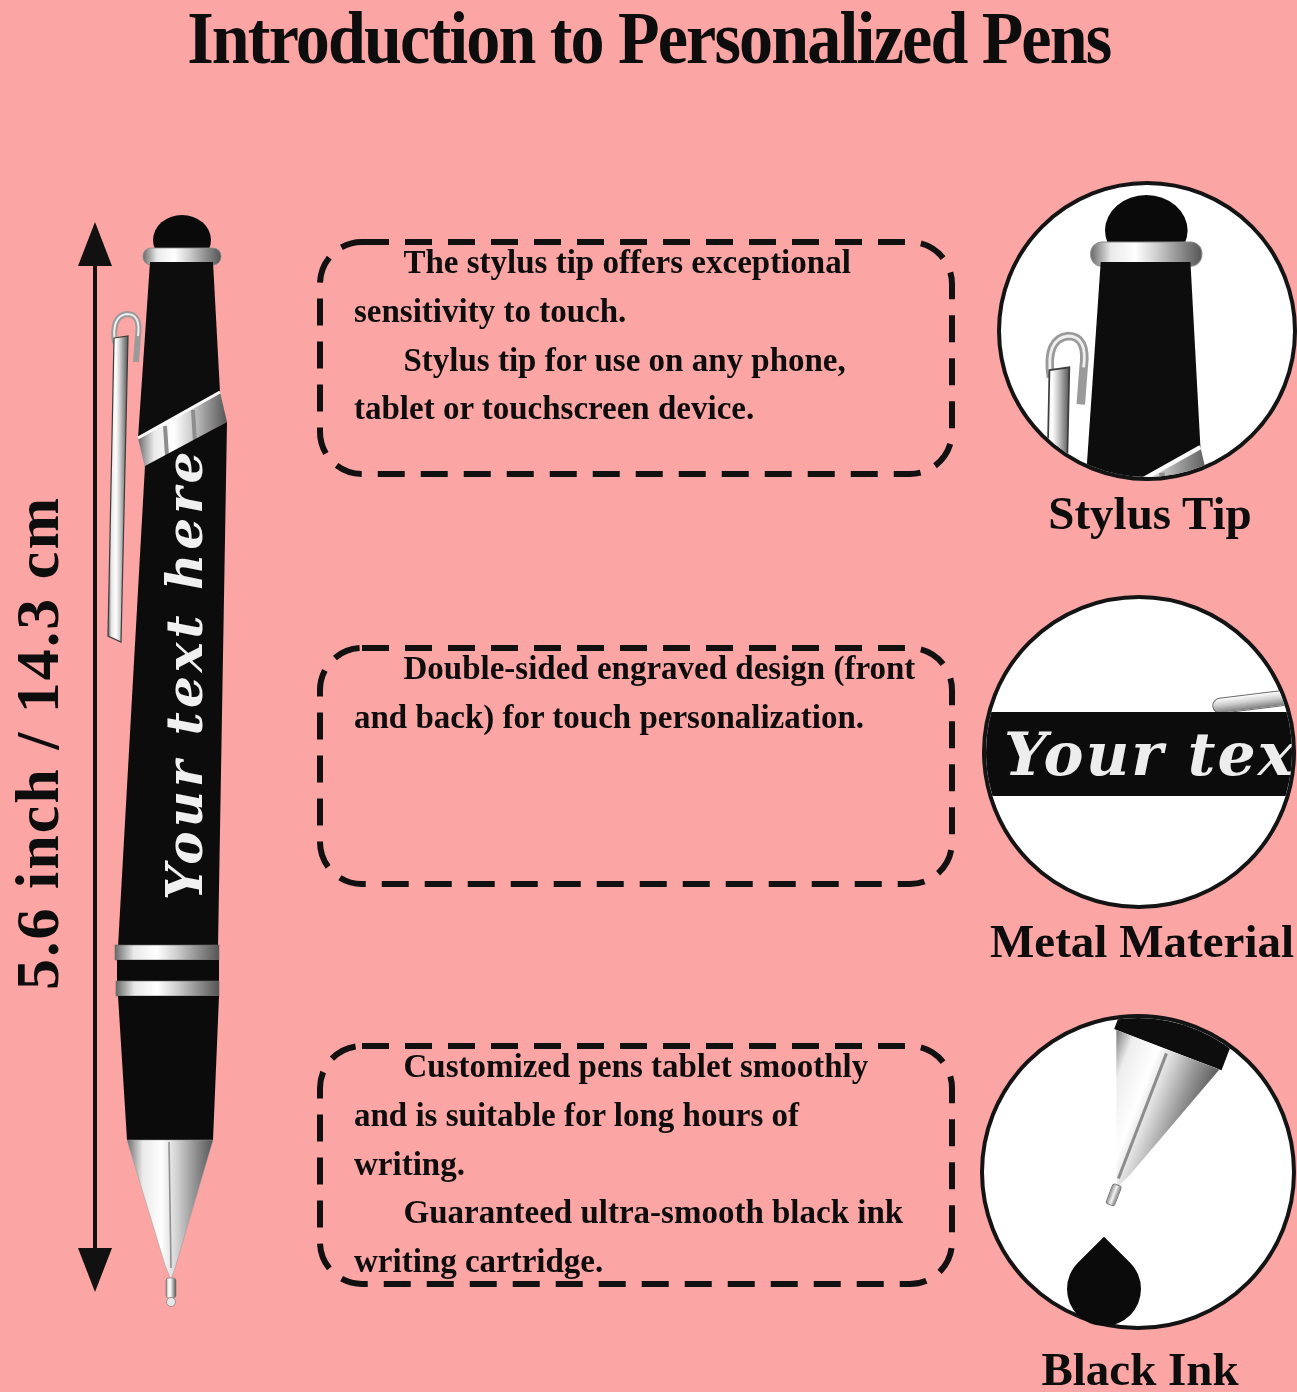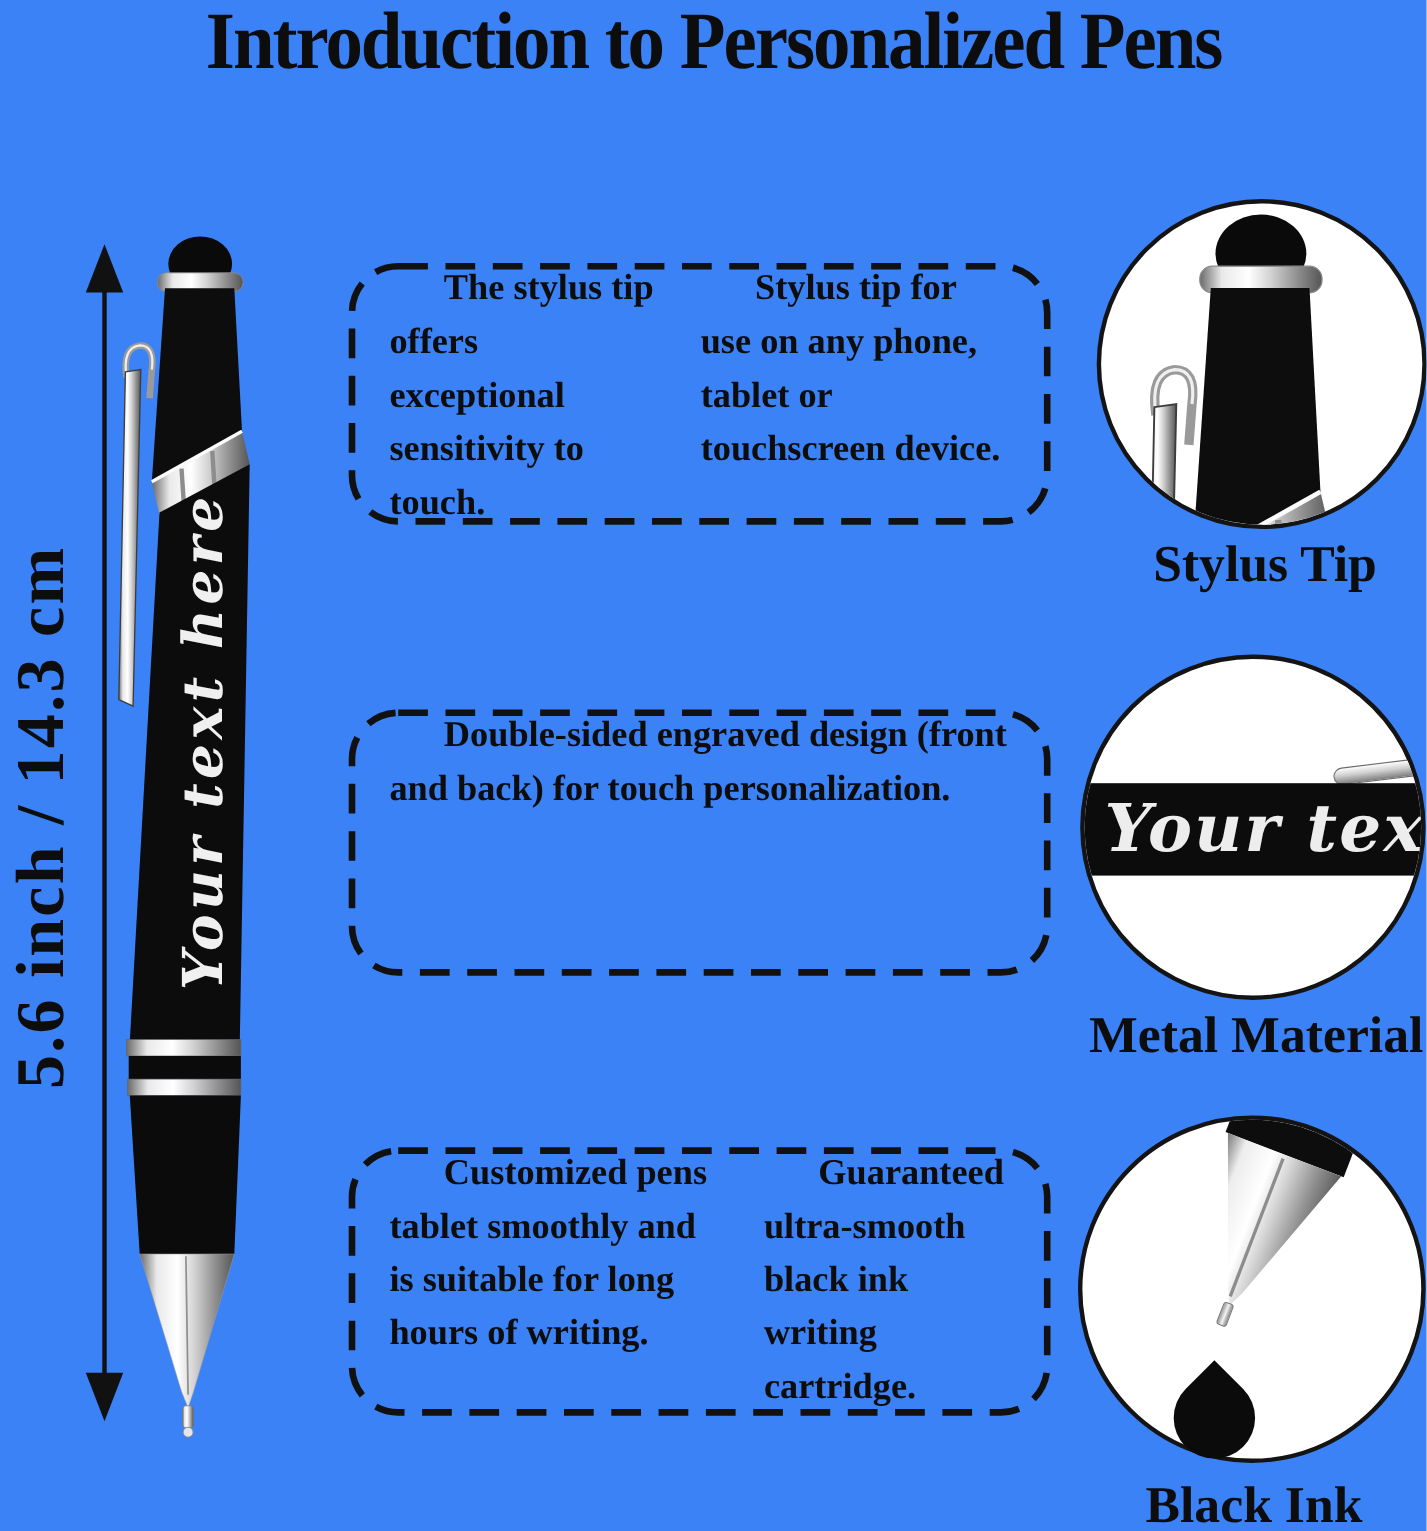--- a/index.html
+++ b/index.html
@@ -1,17 +1,17 @@
 <!DOCTYPE html>
 <html><head>
 <meta charset="utf-8">
 <style>
   html,body{margin:0;padding:0;background:#fff;}
   #page{
-    position:relative;width:1297px;height:1392px;background:#3b82f6;
+    position:relative;width:1297px;height:1392px;background:#fca5a5;
     font-family:"Liberation Serif","DejaVu Serif",serif;color:#0d0d0d;overflow:hidden;
   }
   
   .title{
     position:absolute;left:0;top:-4px;width:100%;text-align:center;
     font-size:74px;font-weight:700;letter-spacing:-2px;white-space:nowrap;
   }
   .title>span{display:inline-block;transform:scaleX(.92);transform-origin:center;}
   
   .dim-line{position:absolute;left:93px;top:258px;width:4px;height:994px;background:#111;}
@@ -23,23 +23,23 @@
     text-align:center;font-size:62px;font-weight:700;letter-spacing:2px;white-space:nowrap;
     transform:rotate(-90deg);
   }
   
   .pen-svg{position:absolute;left:105px;top:210px;}
   
   .callout{position:absolute;width:640px;}
   .callout svg{position:absolute;left:0;top:0;}
   .callout .txt{
     position:absolute;left:0;top:0;width:100%;height:100%;
-    display:flex;flex-direction:row;justify-content:flex-start;
+    display:flex;flex-direction:column;justify-content:flex-start;
     padding:0 40px 0 38px;box-sizing:border-box;
-    font-size:33px;font-weight:700;line-height:1.48;gap:42px;
+    font-size:33px;font-weight:700;line-height:1.48;
   }
   .callout p{margin:0;text-indent:1.5em;}
   #callout-1{left:316px;top:238px;height:240px;}
   #callout-2{left:316px;top:644px;height:244px;}
   #callout-3{left:316px;top:1042px;height:246px;}
   
   .inset{
     position:absolute;border:4px solid #141414;border-radius:50%;
     background:#fff;overflow:hidden;
   }

